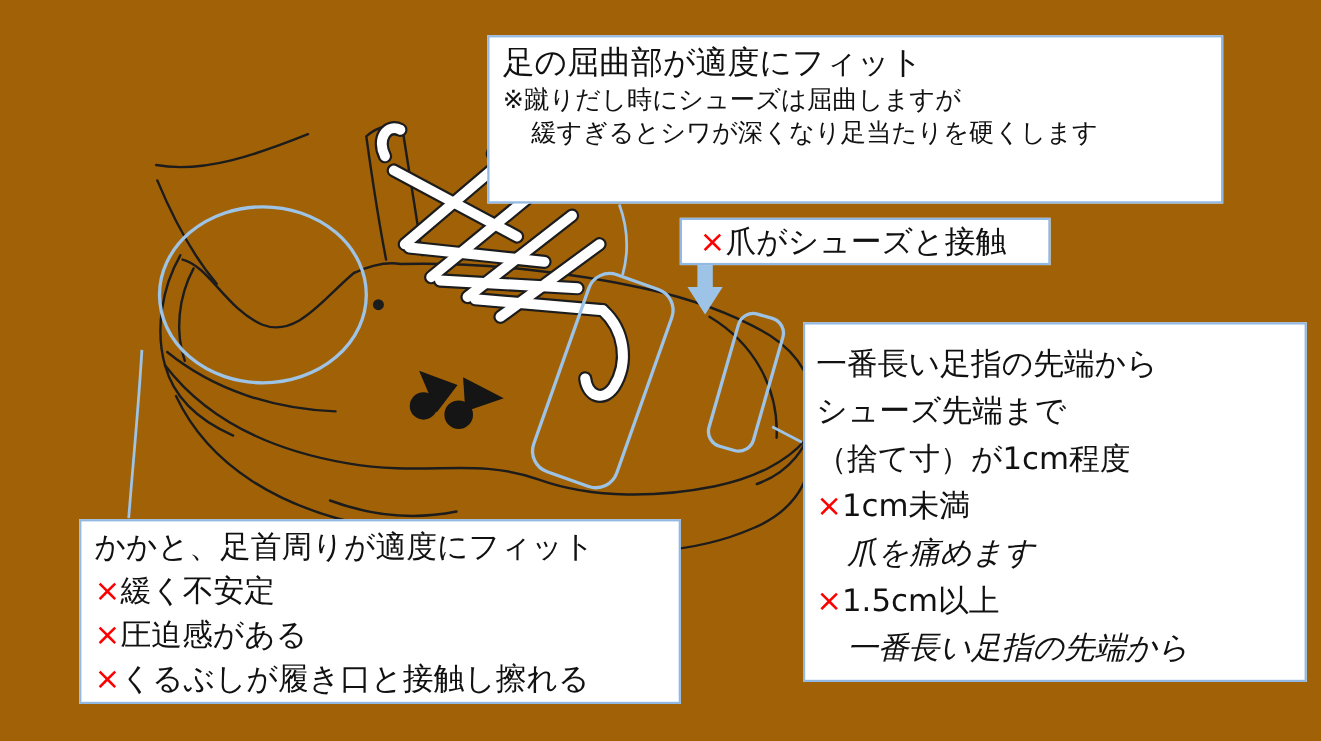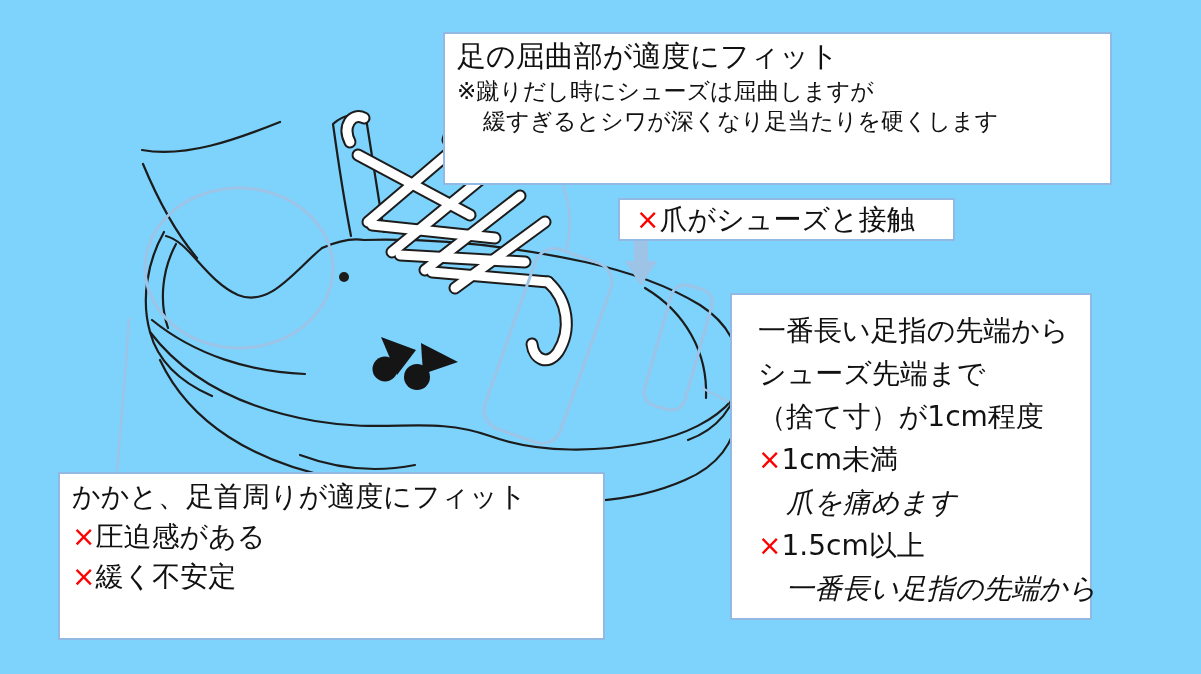--- a/index.html
+++ b/index.html
@@ -1,35 +1,35 @@
 <!DOCTYPE html>
 <html><head>
 <meta charset="utf-8">
 <style>
   html,body{margin:0;padding:0;background:#ffffff;}
   .stage{
-    position:relative;width:1201px;height:674px;background:#7dd3fc;overflow:hidden;
+    position:relative;width:1201px;height:674px;background:#a16207;overflow:hidden;
     font-family:"DejaVu Sans","Liberation Sans",sans-serif;color:#111111;
   }
   .stage svg{position:absolute;left:0;top:0;}
   .callout{
     position:absolute;background:#ffffff;border:2px solid #92b9e3;
     box-sizing:border-box;color:#111111;
   }
   .callout .line{white-space:nowrap;}
   .x{color:#ff0000;}
   .gap{margin-left:36px;}
   #box-flex{left:443px;top:32px;width:669px;height:153px;padding:2px 12px;}
   #box-flex .main{font-size:29px;line-height:40px;}
   #box-flex .note{font-size:23px;line-height:30px;}
   #box-flex .indent{padding-left:26px;}
   #box-nail{left:618px;top:198px;width:337px;height:43px;padding:1px 16px;font-size:28px;line-height:37px;}
-  #box-toe{left:730px;top:293px;width:362px;height:327px;padding:14px 26px;font-size:28px;line-height:43px;}
+  #box-toe{left:730px;top:293px;width:458px;height:327px;padding:14px 10px;font-size:28px;line-height:43px;}
   #box-toe .indent{padding-left:28px;font-style:italic;}
-  #box-heel{left:58px;top:472px;width:547px;height:168px;padding:3px 12px;font-size:28px;line-height:40px;}
+  #box-heel{left:72px;top:472px;width:547px;height:168px;padding:3px 12px;font-size:28px;line-height:40px;}
 </style>
 </head>
 <body>
 
 <div class="stage">
 
   <svg width="1201" height="674" viewBox="0 0 1201 674">
 
     <g stroke="#1c1c1c" stroke-width="2.2" fill="none" stroke-linecap="round">
       <path d="M142,150 C185,158 235,140 280,122"></path>
@@ -120,20 +120,23 @@
     <div class="line indent">爪を痛めます</div>
     <div class="line">
       <span class="x">×</span><span>1.5cm以上</span>
     </div>
     <div class="line indent">一番長い足指の先端から</div>
   </div>
 
   <div class="callout" id="box-heel">
     <div class="line">かかと、足首周りが適度にフィット</div>
     <div class="line">
+      <span class="x">×</span><span>緩く不安定</span>
+    </div>
+    <div class="line">
       <span class="x">×</span><span>圧迫感がある</span>
     </div>
     <div class="line">
-      <span class="x">×</span><span>緩く不安定</span>
+      <span class="x">×</span><span>くるぶしが履き口と接触し擦れる</span>
     </div>
   </div>
 
 </div>
 
 </body></html>

